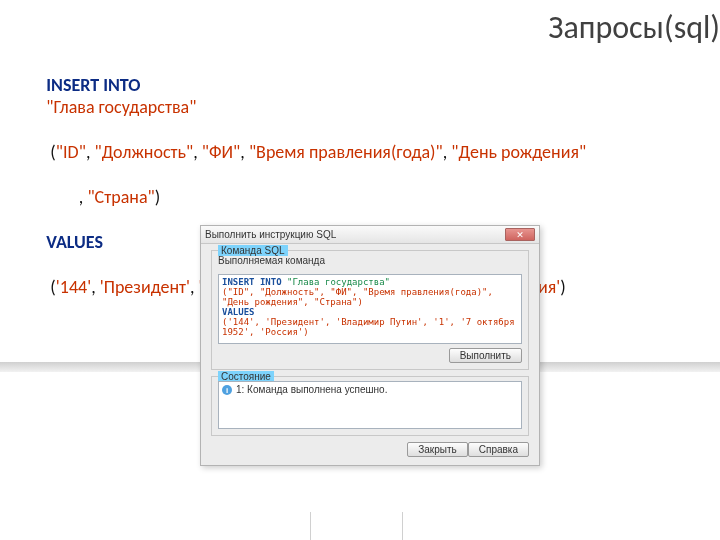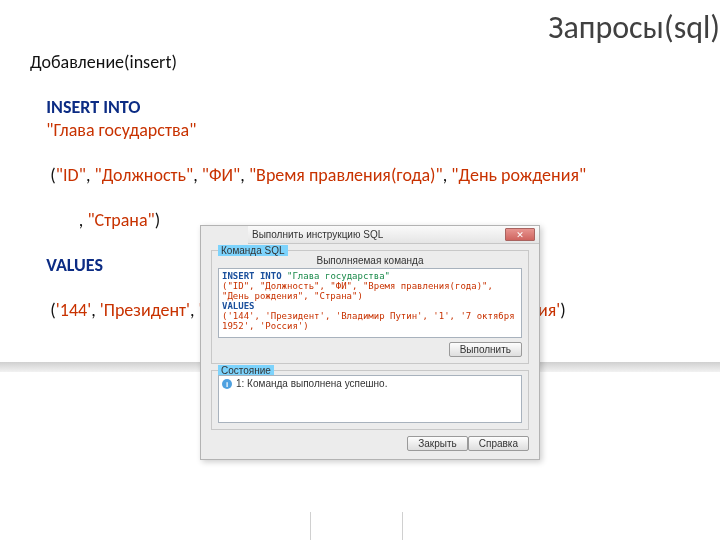--- a/index.html
+++ b/index.html
@@ -40,21 +40,20 @@
     font-size: 10px;
   }
   .titlebar {
     height: 18px;
     background: linear-gradient(#fafafa,#e5e5e5);
     border-bottom: 1px solid #c7c7c7;
     display: flex;
     align-items: center;
     padding: 0 4px;
     position: relative;
-    margin-left: 47px;
   }
   .titlebar .title { flex: 1; color: #333; font-size: 10px; filter: blur(0.5px); }
   .titlebar .close {
     width: 30px; height: 13px;
     border: 1px solid #a9635f;
     background: linear-gradient(#e7948f,#cf645f);
     color: #fff; font-size: 9px;
     display: flex; align-items: center; justify-content: center;
     border-radius: 1px;
   }
@@ -68,21 +67,21 @@
   }
   .group > .legend {
     position: absolute;
     top: -6px; left: 6px;
     background: #7dd3fc;
     padding: 0 3px;
     font-size: 10px;
     color: #333;
     filter: blur(0.4px);
   }
-  .group-inner-label { color:#333; font-size:10px; filter: blur(0.4px); margin-bottom:2px;text-align:center; }
+  .group-inner-label { color:#333; font-size:10px; filter: blur(0.4px); margin-bottom:8px; }
   .sql-textarea {
     width: 100%;
     height: 70px;
     border: 1px solid #a8b2bd;
     background: #fff;
     font-family: Consolas, monospace;
     font-size: 9px;
     padding: 2px 3px;
     color: #333;
     resize: none;
@@ -157,21 +156,20 @@
   }
   .vline1{left:310px;}
   .vline2{left:402px;}
 </style>
 </head>
 <body>
 
 <div class="page-title">Запросы(sql)</div>
 
 <div class="intro">
-  <div>Добавление(insert)</div>
   <div class="sql">
     <span class="kw">INSERT INTO</span>
     <span class="str">"Глава государства"</span><br>
     &nbsp;<span>(</span><span class="str">"ID"</span>, <span class="str">"Должность"</span>, <span class="str">"ФИ"</span>, <span class="str">"Время правления(года)"</span>, <span class="str">"День рождения"</span><br>
     &nbsp;&nbsp;&nbsp;&nbsp;&nbsp;&nbsp;&nbsp;&nbsp;<span class="str"></span>, <span class="str">"Страна"</span><span>)</span><br>
     <span class="kw">VALUES</span><br>
     &nbsp;<span>(</span><span class="str">'144'</span>, <span class="str">'Президент'</span>, <span class="str">'Владимир Путин'</span>, <span class="str">'1'</span>, <span class="str">'7 октября 1952'</span>, <span class="str">'Россия'</span><span>)</span>
   </div>
 </div>
 

